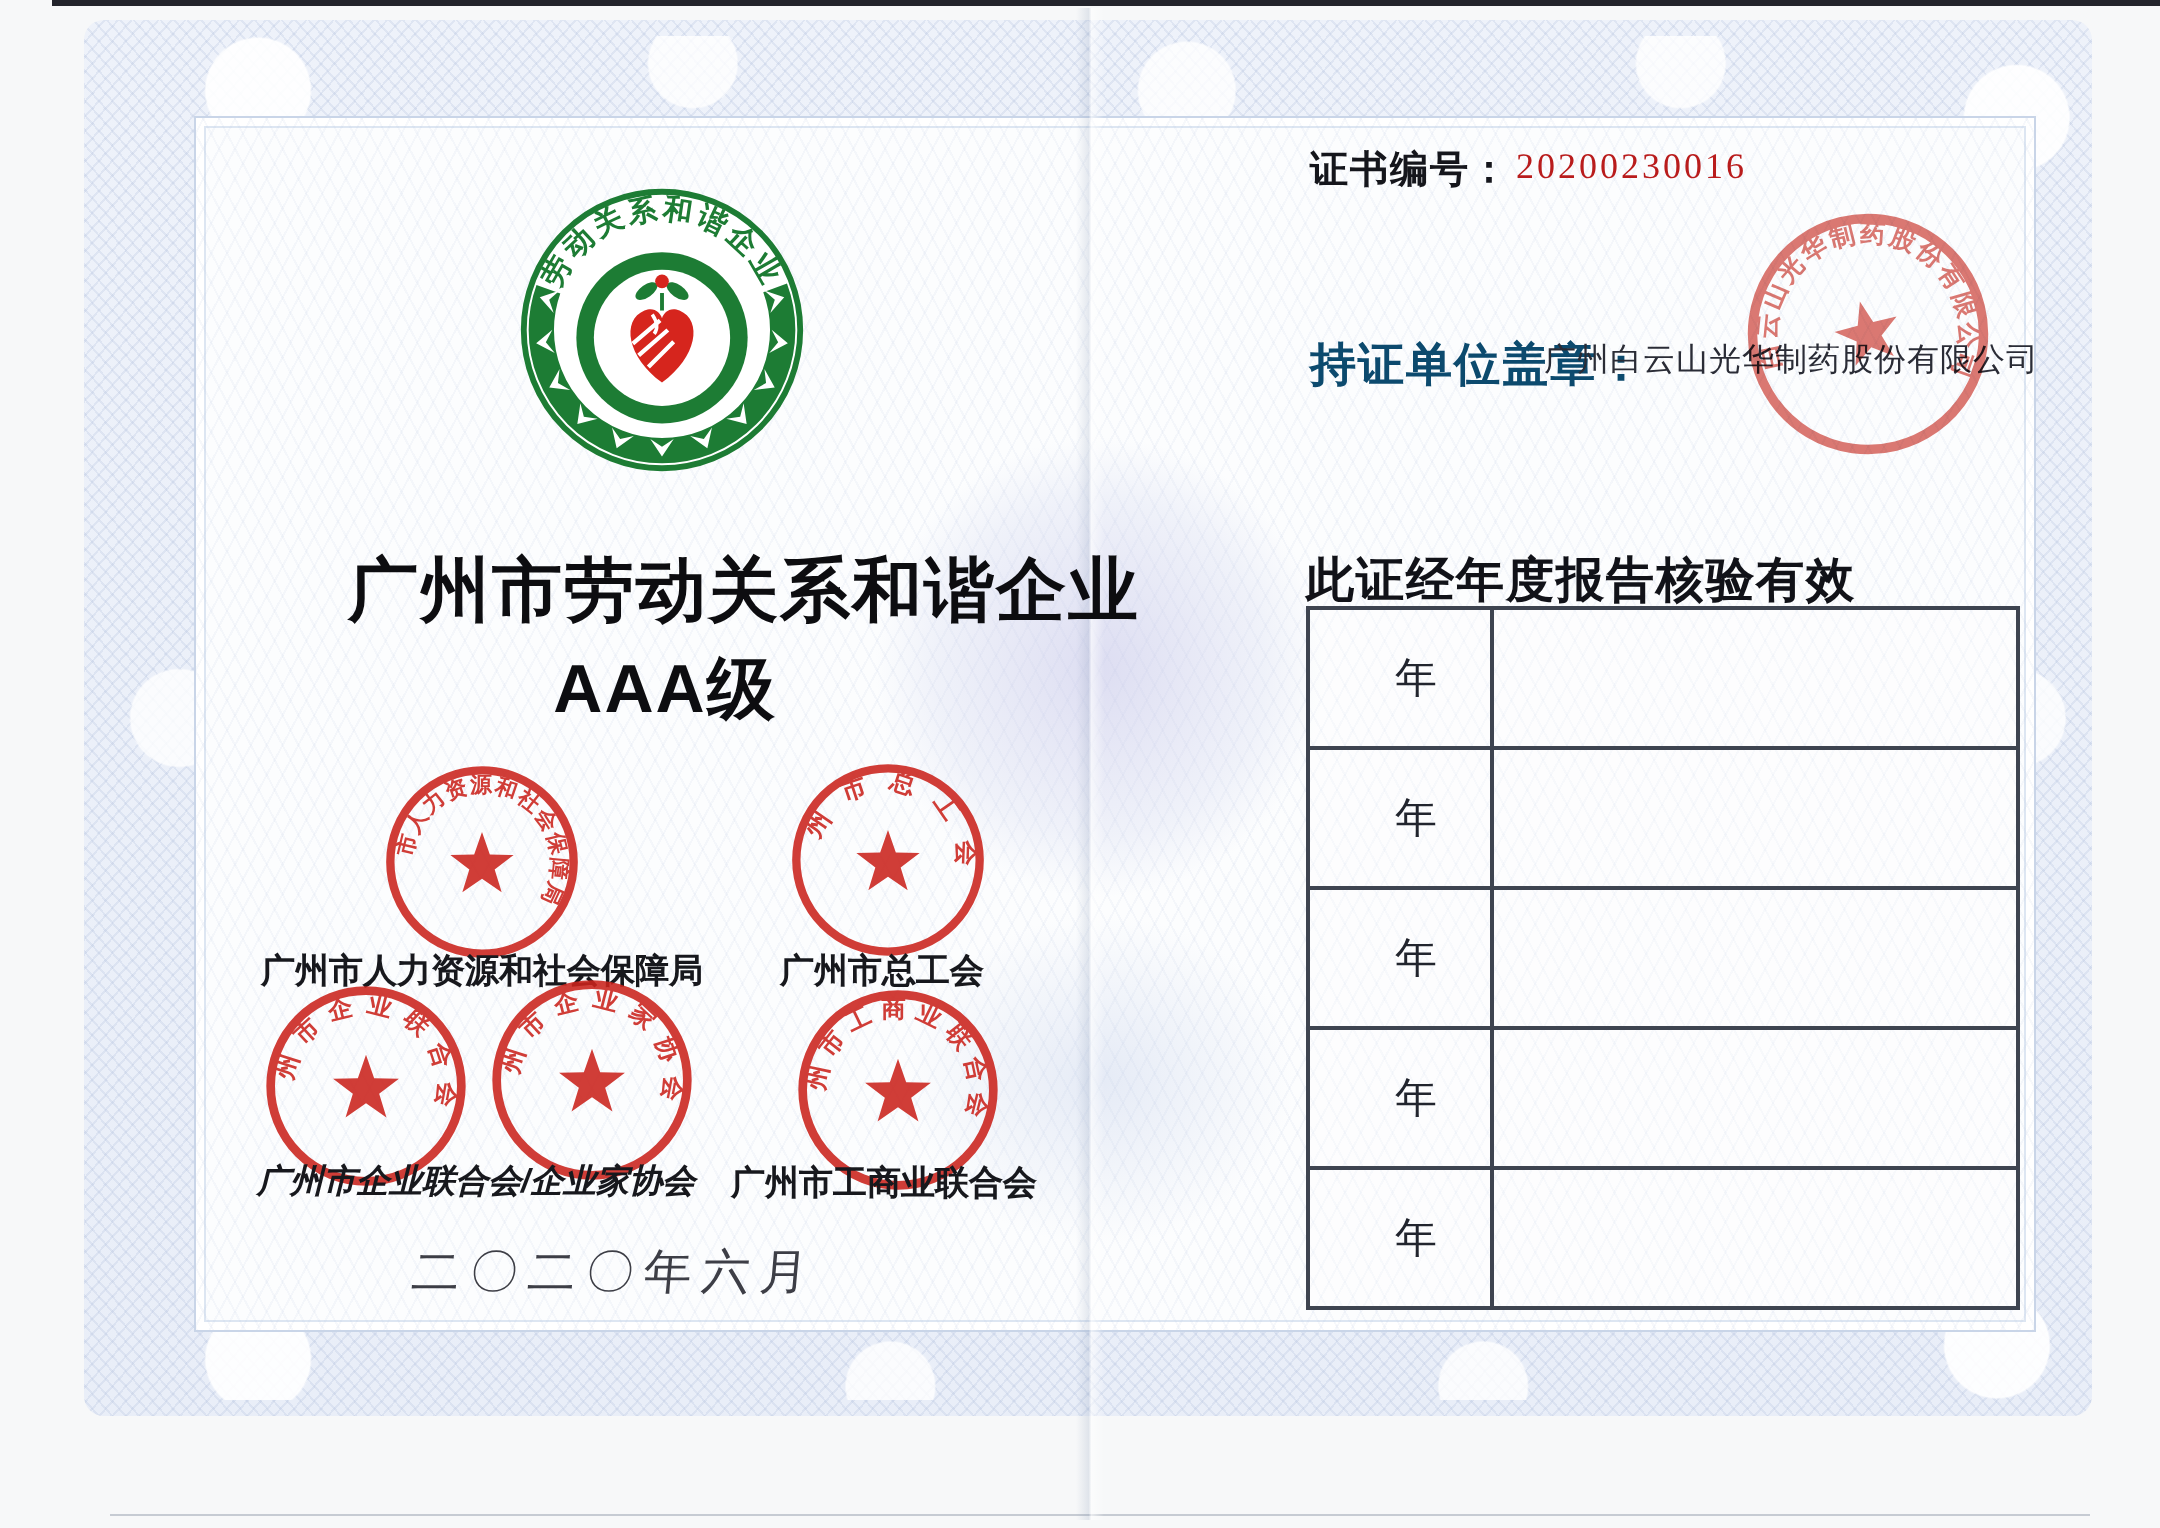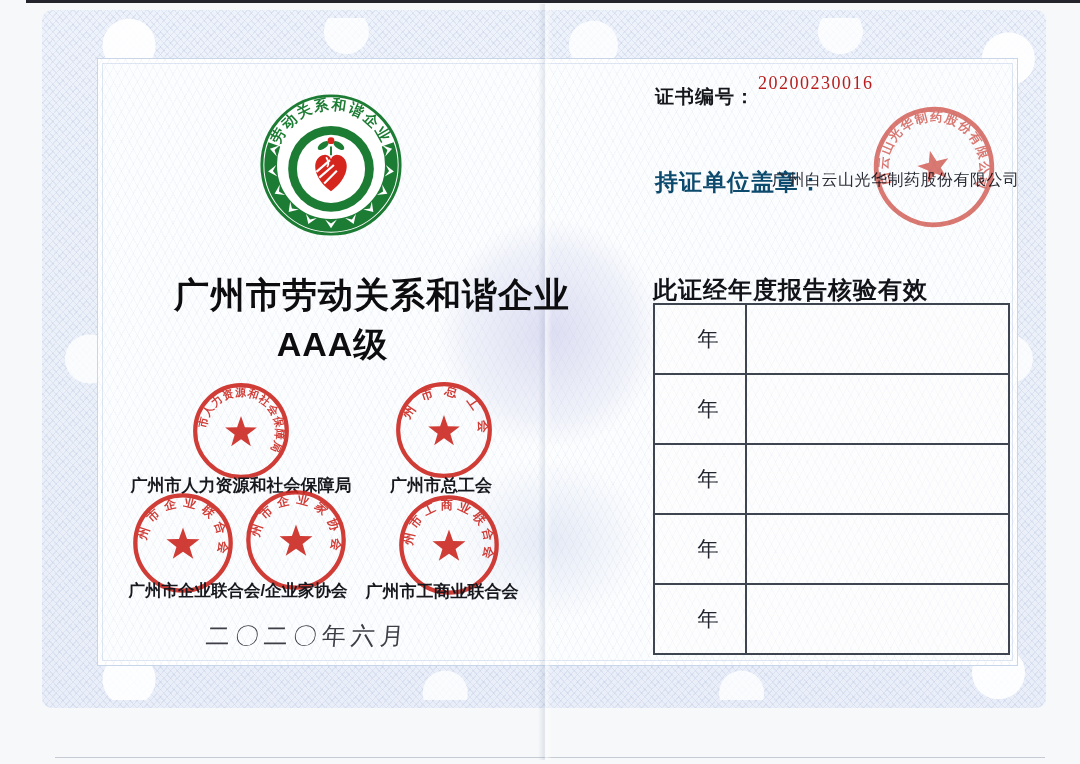--- a/index.html
+++ b/index.html
@@ -59,32 +59,32 @@
   .watermark-lower {
     left:420px; top:430px; width:260px; height:220px; pointer-events:none;
     background: radial-gradient(closest-side, rgba(186,200,230,0.35), transparent 75%);
   }
   .fold-line {
     left:538px; top:4px; width:14px; height:756px; pointer-events:none;
     background: linear-gradient(90deg, transparent, rgba(130,148,178,0.20) 45%, rgba(255,255,255,0.6) 55%, transparent);
   }
 
   
-  .cert-no-label   { left:655px; top:72px;  font-size:19px; font-weight:bold; color:#15161c; letter-spacing:1px;margin-top:12px; }
+  .cert-no-label   { left:655px; top:72px;  font-size:19px; font-weight:bold; color:#15161c; letter-spacing:1px; }
   .cert-no-value   { left:758px; top:73px;  font-size:18px; font-family:"Liberation Serif", serif; color:#b91c1c; letter-spacing:1.5px; }
   .holder-label    { left:655px; top:167px; font-size:23px; font-weight:bold; color:#0c4a6e; letter-spacing:1px; }
   .holder-value    { left:772px; top:170px; font-size:16px; font-family:"Liberation Serif", serif; color:#2a2c36; white-space:nowrap; letter-spacing:0.5px; }
 
   .main-title-1 { left:95px;  top:272px; width:475px; text-align:right; font-size:35px; font-weight:bold; color:#0d0d10; letter-spacing:1px; }
   .main-title-2 { left:95px;  top:322px; width:475px; text-align:center; font-size:34px; font-weight:bold; color:#0d0d10; letter-spacing:1px; }
 
   .issuer-label { font-size:17px; font-weight:bold; color:#17181d; text-align:center; white-space:nowrap; }
   .lbl-r1-left  { left:120px; top:474px; width:242px; }
   .lbl-r1-right { left:385px; top:474px; width:112px; }
-  .lbl-r2-left  { left:116px; top:580px; width:244px; font-size:16.5px; }
+  .lbl-r2-left  { left:116px; top:580px; width:244px; font-size:16.5px;font-style:italic; }
   .lbl-r2-right { left:362px; top:580px; width:160px; }
 
   .issue-date {
     left:200px; top:620px; width:215px; text-align:center;
     font-family:"Liberation Serif", serif; font-size:24px; color:#3d3e46;
     letter-spacing:5px; transform:skewX(-5deg);
   }
 
   .validation-heading { left:653px; top:274px; font-size:24px; font-weight:bold; color:#111218; letter-spacing:1px; }
 

